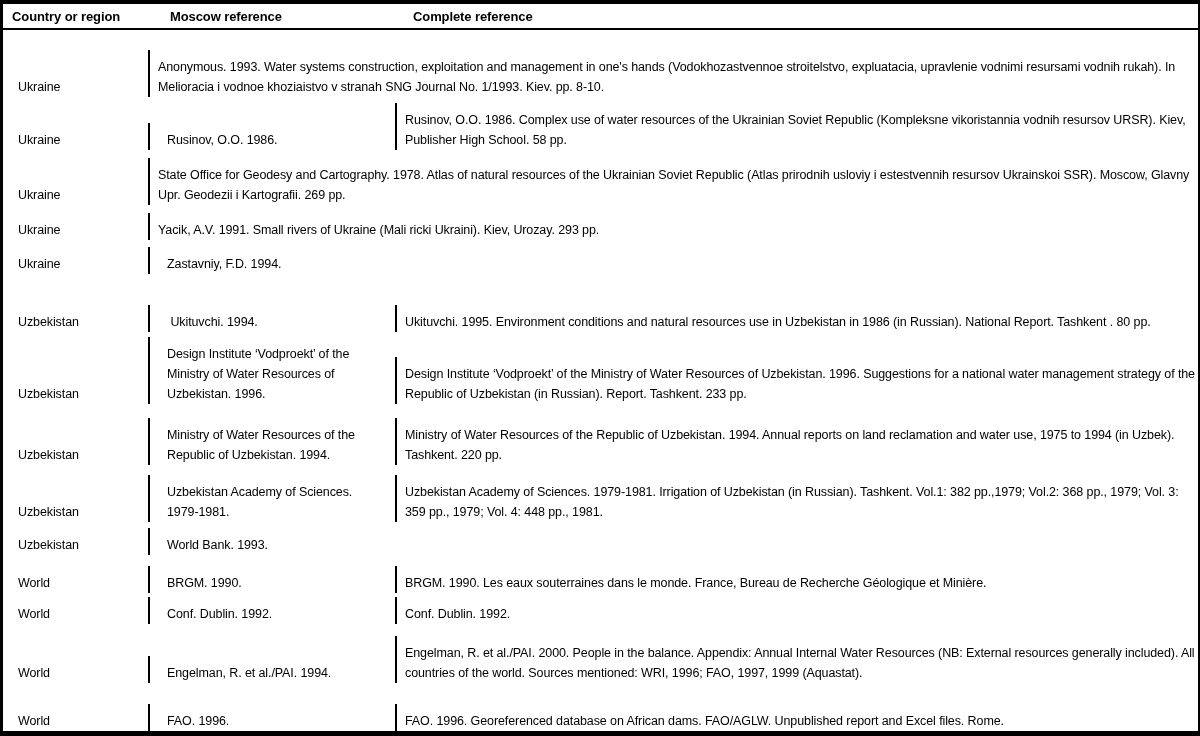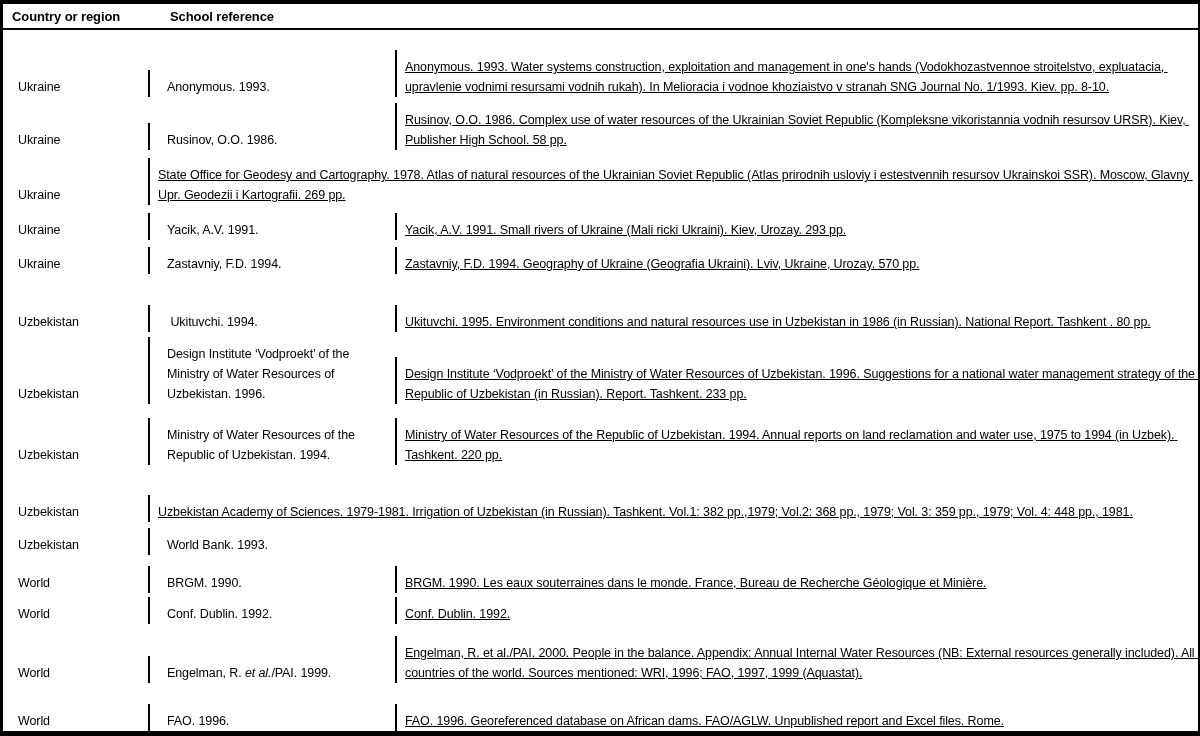--- a/index.html
+++ b/index.html
@@ -40,61 +40,59 @@
   .h3 { flex: 1; padding-left: 18px; }
   .row { display: flex; align-items: flex-end; }
   .cell {
     font-size: 12.5px;
     line-height: 20px;
     letter-spacing: -0.1px;
     white-space: pre-wrap;
   }
   .c1 { width: 145px; padding: 7px 6px 0 15px; }
   .c2 { width: 247px; padding: 7px 8px 0 17px; border-left: 2px solid #000000; }
-  .c3 { flex: 1; padding: 7px 0 0 8px; border-left: 2px solid #000000; text-decoration: underline; }
+  .c3 { flex: 1; padding: 7px 0 0 8px; border-left: 2px solid #000000; }
   .row:last-child { flex: 1; }
 </style>
 </head>
 <body>
 
 <div class="page">
   <div class="reftable">
 
     <div class="header-row">
       <div class="h1">Country or region</div>
-      <div class="h2">School reference</div>
+      <div class="h2">Moscow reference</div>
+      <div class="h3">Complete reference</div>
     </div>
 
     <div class="row" style="min-height:67px">
       <div class="cell c1">Ukraine</div>
-      <div class="cell c2">Anonymous. 1993.</div>
       <div class="cell c3">Anonymous. 1993. Water systems construction, exploitation and management in one's hands (Vodokhozastvennoe stroitelstvo, expluatacia, upravlenie vodnimi resursami vodnih rukah). In Melioracia i vodnoe khoziaistvo v stranah SNG Journal No. 1/1993. Kiev. pp. 8-10.</div>
     </div>
 
     <div class="row" style="min-height:53px">
       <div class="cell c1">Ukraine</div>
       <div class="cell c2">Rusinov, O.O. 1986.</div>
       <div class="cell c3">Rusinov, O.O. 1986. Complex use of water resources of the Ukrainian Soviet Republic (Kompleksne vikoristannia vodnih resursov URSR). Kiev, Publisher High School. 58 pp.</div>
     </div>
 
     <div class="row" style="min-height:55px">
       <div class="cell c1">Ukraine</div>
       <div class="cell c3">State Office for Geodesy and Cartography. 1978. Atlas of natural resources of the Ukrainian Soviet Republic (Atlas prirodnih usloviy i estestvennih resursov Ukrainskoi SSR). Moscow, Glavny Upr. Geodezii i Kartografii. 269 pp.</div>
     </div>
 
     <div class="row" style="min-height:35px">
       <div class="cell c1">Ukraine</div>
-      <div class="cell c2">Yacik, A.V. 1991.</div>
       <div class="cell c3">Yacik, A.V. 1991. Small rivers of Ukraine (Mali ricki Ukraini). Kiev, Urozay. 293 pp.</div>
     </div>
 
     <div class="row" style="min-height:34px">
       <div class="cell c1">Ukraine</div>
       <div class="cell c2">Zastavniy, F.D. 1994.</div>
-      <div class="cell c3">Zastavniy, F.D. 1994. Geography of Ukraine (Geografia Ukraini). Lviv, Ukraine, Urozay. 570 pp.</div>
     </div>
 
     <div class="row" style="min-height:58px">
       <div class="cell c1">Uzbekistan</div>
       <div class="cell c2"> Ukituvchi. 1994.</div>
       <div class="cell c3">Ukituvchi. 1995. Environment conditions and natural resources use in Uzbekistan in 1986 (in Russian). National Report. Tashkent . 80 pp.</div>
     </div>
 
     <div class="row" style="min-height:72px">
       <div class="cell c1">Uzbekistan</div>
@@ -103,20 +101,21 @@
     </div>
 
     <div class="row" style="min-height:61px">
       <div class="cell c1">Uzbekistan</div>
       <div class="cell c2">Ministry of Water Resources of the Republic of Uzbekistan. 1994.</div>
       <div class="cell c3">Ministry of Water Resources of the Republic of Uzbekistan. 1994. Annual reports on land reclamation and water use, 1975 to 1994 (in Uzbek). Tashkent. 220 pp.</div>
     </div>
 
     <div class="row" style="min-height:57px">
       <div class="cell c1">Uzbekistan</div>
+      <div class="cell c2">Uzbekistan Academy of Sciences. 1979-1981.</div>
       <div class="cell c3">Uzbekistan Academy of Sciences. 1979-1981. Irrigation of Uzbekistan (in Russian). Tashkent. Vol.1: 382 pp.,1979; Vol.2: 368 pp., 1979; Vol. 3: 359 pp., 1979; Vol. 4: 448 pp., 1981.</div>
     </div>
 
     <div class="row" style="min-height:33px">
       <div class="cell c1">Uzbekistan</div>
       <div class="cell c2">World Bank. 1993.</div>
     </div>
 
     <div class="row" style="min-height:38px">
       <div class="cell c1">World</div>
@@ -125,21 +124,21 @@
     </div>
 
     <div class="row" style="min-height:31px">
       <div class="cell c1">World</div>
       <div class="cell c2">Conf. Dublin. 1992.</div>
       <div class="cell c3">Conf. Dublin. 1992.</div>
     </div>
 
     <div class="row" style="min-height:59px">
       <div class="cell c1">World</div>
-      <div class="cell c2"><span>Engelman, R. </span><span style="font-style: italic;">et al.</span><span>/PAI. 1999.</span></div>
+      <div class="cell c2"><span>Engelman, R. </span><span style="">et al.</span><span>/PAI. 1994.</span></div>
       <div class="cell c3">Engelman, R. et al./PAI. 2000. People in the balance. Appendix: Annual Internal Water Resources (NB: External resources generally included). All countries of the world. Sources mentioned: WRI, 1996; FAO, 1997, 1999 (Aquastat).</div>
     </div>
 
     <div class="row" style="min-height:47px">
       <div class="cell c1">World</div>
       <div class="cell c2">FAO. 1996.</div>
       <div class="cell c3">FAO. 1996. Georeferenced database on African dams. FAO/AGLW. Unpublished report and Excel files. Rome.</div>
     </div>
 
   </div>

